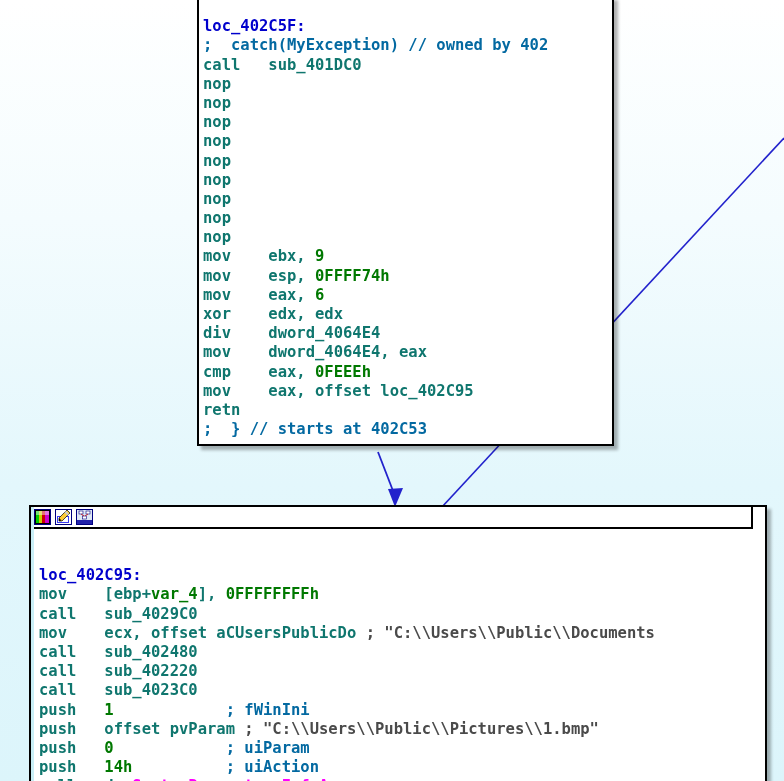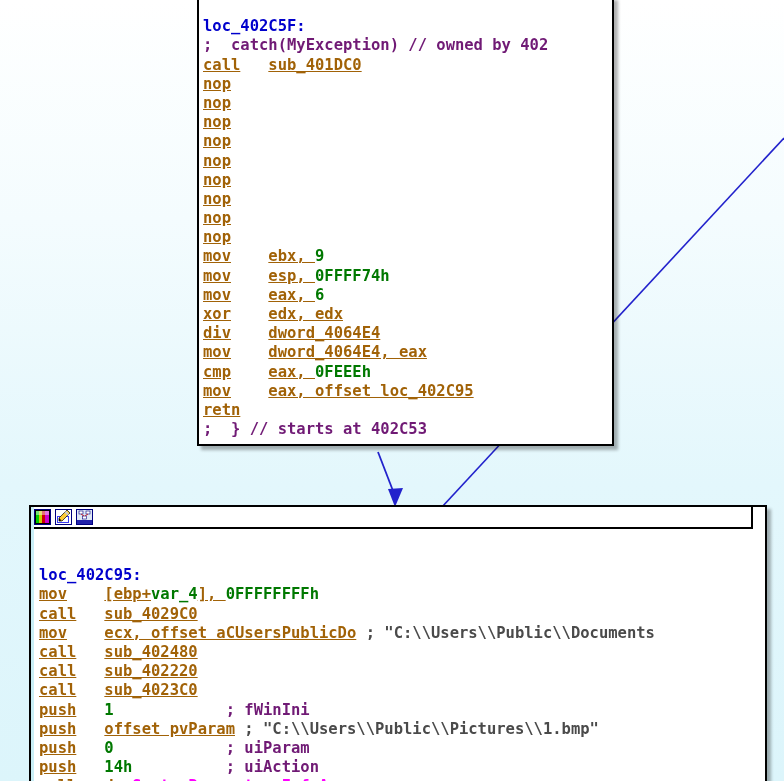--- a/index.html
+++ b/index.html
@@ -101,23 +101,23 @@
     white-space: pre;
     color: #00007c;
     font-weight: bold;
     letter-spacing: 0px;
   }
   #node-top .code { padding-top: 2px; }
   #node-bottom .code { padding-top: 18px; padding-left: 8px; }
 
   .ln { display: block; height: 19.2px; }
 
-  .mn   { color: #a16207; text-decoration: underline; }   
+  .mn   { color: #0f766e; }   
   .lbl  { color: #0000cc; }   
-  .cmt  { color: #701a75; margin-top: 12px; }   
+  .cmt  { color: #0369a1; margin-top: 12px; }   
   .num  { color: #007800; }   
   .var  { color: #007800; text-align: right; }   
   .str  { color: #4a4a4a; }   
   .api  { color: #ff00ff; }
 </style>
 </head>
 <body>
 
 <div id="graph-canvas">
 

